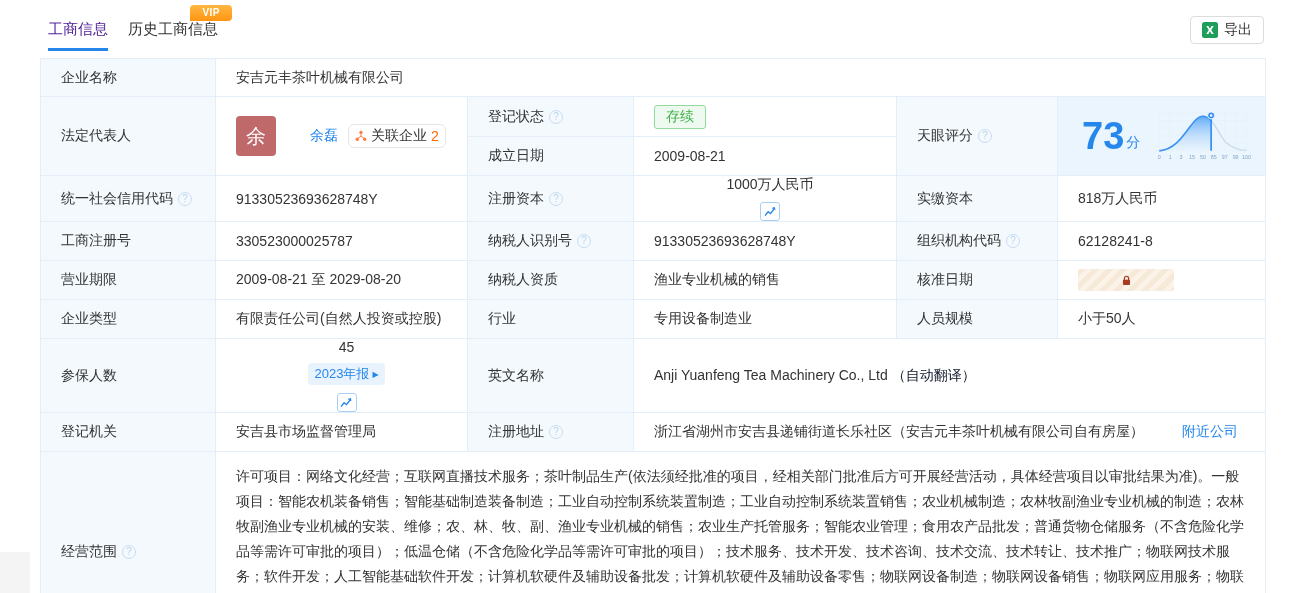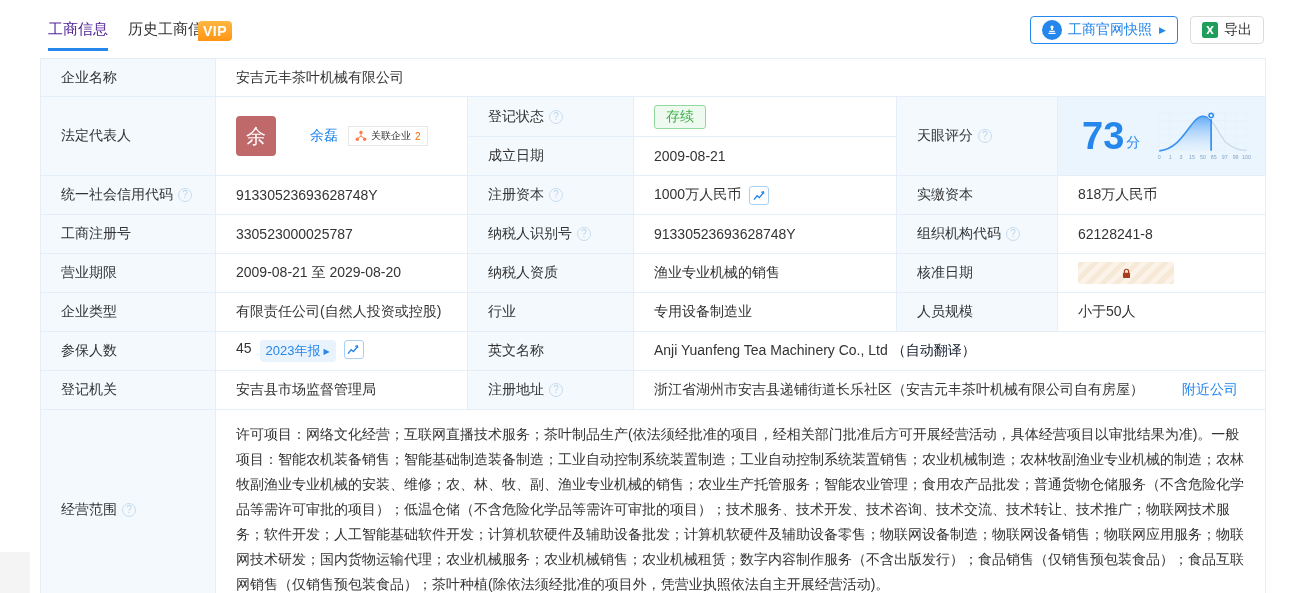--- a/index.html
+++ b/index.html
@@ -9,22 +9,22 @@
     background:#ffffff; color:#333;
     font-family:"Liberation Sans","DejaVu Sans",sans-serif; font-size:14px;
   }
   
   .tabbar { position:absolute; left:48px; top:20px; display:flex; gap:20px; }
   .tab { font-size:15px; color:#333; padding-bottom:9px; cursor:pointer; position:relative; }
   .tab.active { color:#4c1d95; border-bottom:3px solid #2586ec; }
   .vip-badge {
     position:absolute; top:-15px; right:-14px;
     background:linear-gradient(180deg,#ffb843,#ff9412); color:#fff;
-    font-size:14px; font-weight:bold; line-height:1; padding:3px 5px;
-    border-radius:4px 4px 4px 0; letter-spacing:.5px;margin-top:16px;
+    font-size:10px; font-weight:bold; line-height:1; padding:3px 12px;
+    border-radius:4px 4px 4px 0; letter-spacing:.5px;
   }
   
   .actions { position:absolute; right:34px; top:16px; display:flex; gap:12px; }
   .btn { height:28px; display:flex; align-items:center; gap:6px; background:#fff;
          border-radius:4px; padding:0 11px; cursor:pointer; font-size:14px; }
   .btn-snapshot { border:1px solid #2586ec; color:#2586ec; }
   .stamp-circle { width:20px; height:20px; border-radius:50%; background:#2586ec;
                   display:flex; align-items:center; justify-content:center; }
   .btn-snapshot .caret { font-size:9px; margin-left:1px; }
   .btn-export { border:1px solid #dcdcdc; color:#333; }
@@ -38,21 +38,21 @@
   .help { display:inline-flex; width:14px; height:14px; border:1px solid #c9ddf1;
           border-radius:50%; color:#bcd4ec; font-size:10px; line-height:1;
           align-items:center; justify-content:center; cursor:pointer; }
   .h38 { height:38px; } .h40 { height:40px; } .h39 { height:39px; } .h169 { height:169px; }
   
   .rep { display:flex; align-items:center; gap:10px; }
   .avatar { width:40px; height:40px; border-radius:4px; background:#c0696b; color:#fff;
             font-size:20px; display:flex; align-items:center; justify-content:center; cursor:pointer; }
   a.blue { color:#2586ec; text-decoration:none; cursor:pointer;margin-left:24px; }
   .rel-badge { display:inline-flex; align-items:center; gap:4px; border:1px solid #e6e6e6;
-               border-radius:0; padding:2px 6px; font-size:10px; background:#fff; cursor:pointer; }
+               border-radius:6px; padding:2px 6px; font-size:14px; background:#fff; cursor:pointer; }
   .rel-badge b { color:#ff6a00; font-weight:normal; }
   
   .status { display:inline-block; padding:2px 11px; color:#3eb048; background:#eefaf0;
             border:1px solid #93d89c; border-radius:3px; font-size:14px; }
   
   td.score-cell { background:#eaf5fd; }
   .score-wrap { display:flex; align-items:center; gap:16px; padding-left:4px; }
   .score-num { display:flex; align-items:flex-end; color:#2586ec; }
   .score-num .n { font-size:38px; font-weight:bold; line-height:1; }
   .score-num .u { font-size:14px; margin-bottom:3px; margin-left:2px; }
@@ -63,44 +63,35 @@
   .locked { width:96px; height:22px; border-radius:2px; display:flex; align-items:center; justify-content:center;
             background:repeating-linear-gradient(135deg,#f7e9d7 0 5px,#fbf3e7 5px 10px); cursor:pointer; }
   
   .report-badge { display:inline-flex; align-items:center; gap:3px; background:#e8f3fe; color:#2586ec;
                   font-size:13px; padding:2px 6px; border-radius:4px; cursor:pointer; }
   .report-badge .caret { font-size:8px; }
   .gray-note { color:#0f172a; margin-left:4px; }
   .scope-text { line-height:25px; padding:12px 6px 12px 0; display:block; }
   td.scope-cell { padding:0 14px 0 20px; }
   .corner { position:absolute; left:0; top:552px; width:30px; height:41px; background:#f4f4f4; }
-  .val-flex { display:flex; align-items:flex-start; gap:8px; }
+  .val-flex { display:flex; align-items:center; gap:8px;flex-direction:column; }
   .addr-flex { display:flex; align-items:center; gap:14px; }
 </style>
 </head>
 <body>
 
 <div class="tabbar">
   <div class="tab active">工商信息</div>
   <div class="tab">
     <span>历史工商信息</span>
     <span class="vip-badge">VIP</span>
   </div>
 </div>
 
 <div class="actions">
-  <div class="btn btn-snapshot">
-    <span class="stamp-circle">
-      <svg width="12" height="12" viewBox="0 0 24 24">
-          <path fill="#fff" d="M12 3a3.2 3.2 0 0 0-3.2 3.2c0 1.1.55 2 1.3 2.6.3.25.45.6.36.97L9.9 12h4.2l-.56-2.23c-.09-.37.06-.72.36-.97.75-.6 1.3-1.5 1.3-2.6A3.2 3.2 0 0 0 12 3zM6.5 13.5h11V16h-11zM5 17.5h14V20H5z"></path>
-        </svg>
-    </span>
-    <span>工商官网快照</span>
-    <span class="caret">▶</span>
-  </div>
   <div class="btn btn-export">
     <span style="display:inline-flex;">
       <svg width="16" height="16" viewBox="0 0 16 16">
           <rect width="16" height="16" rx="2.5" fill="#1f9d5b"></rect>
           <path d="M4.3 4h2.1L8 6.7 9.6 4h2.1L9.2 8l2.5 4H9.6L8 9.3 6.4 12H4.3l2.5-4z" fill="#fff"></path>
         </svg>
     </span>
     <span>导出</span>
   </div>
 </div>

